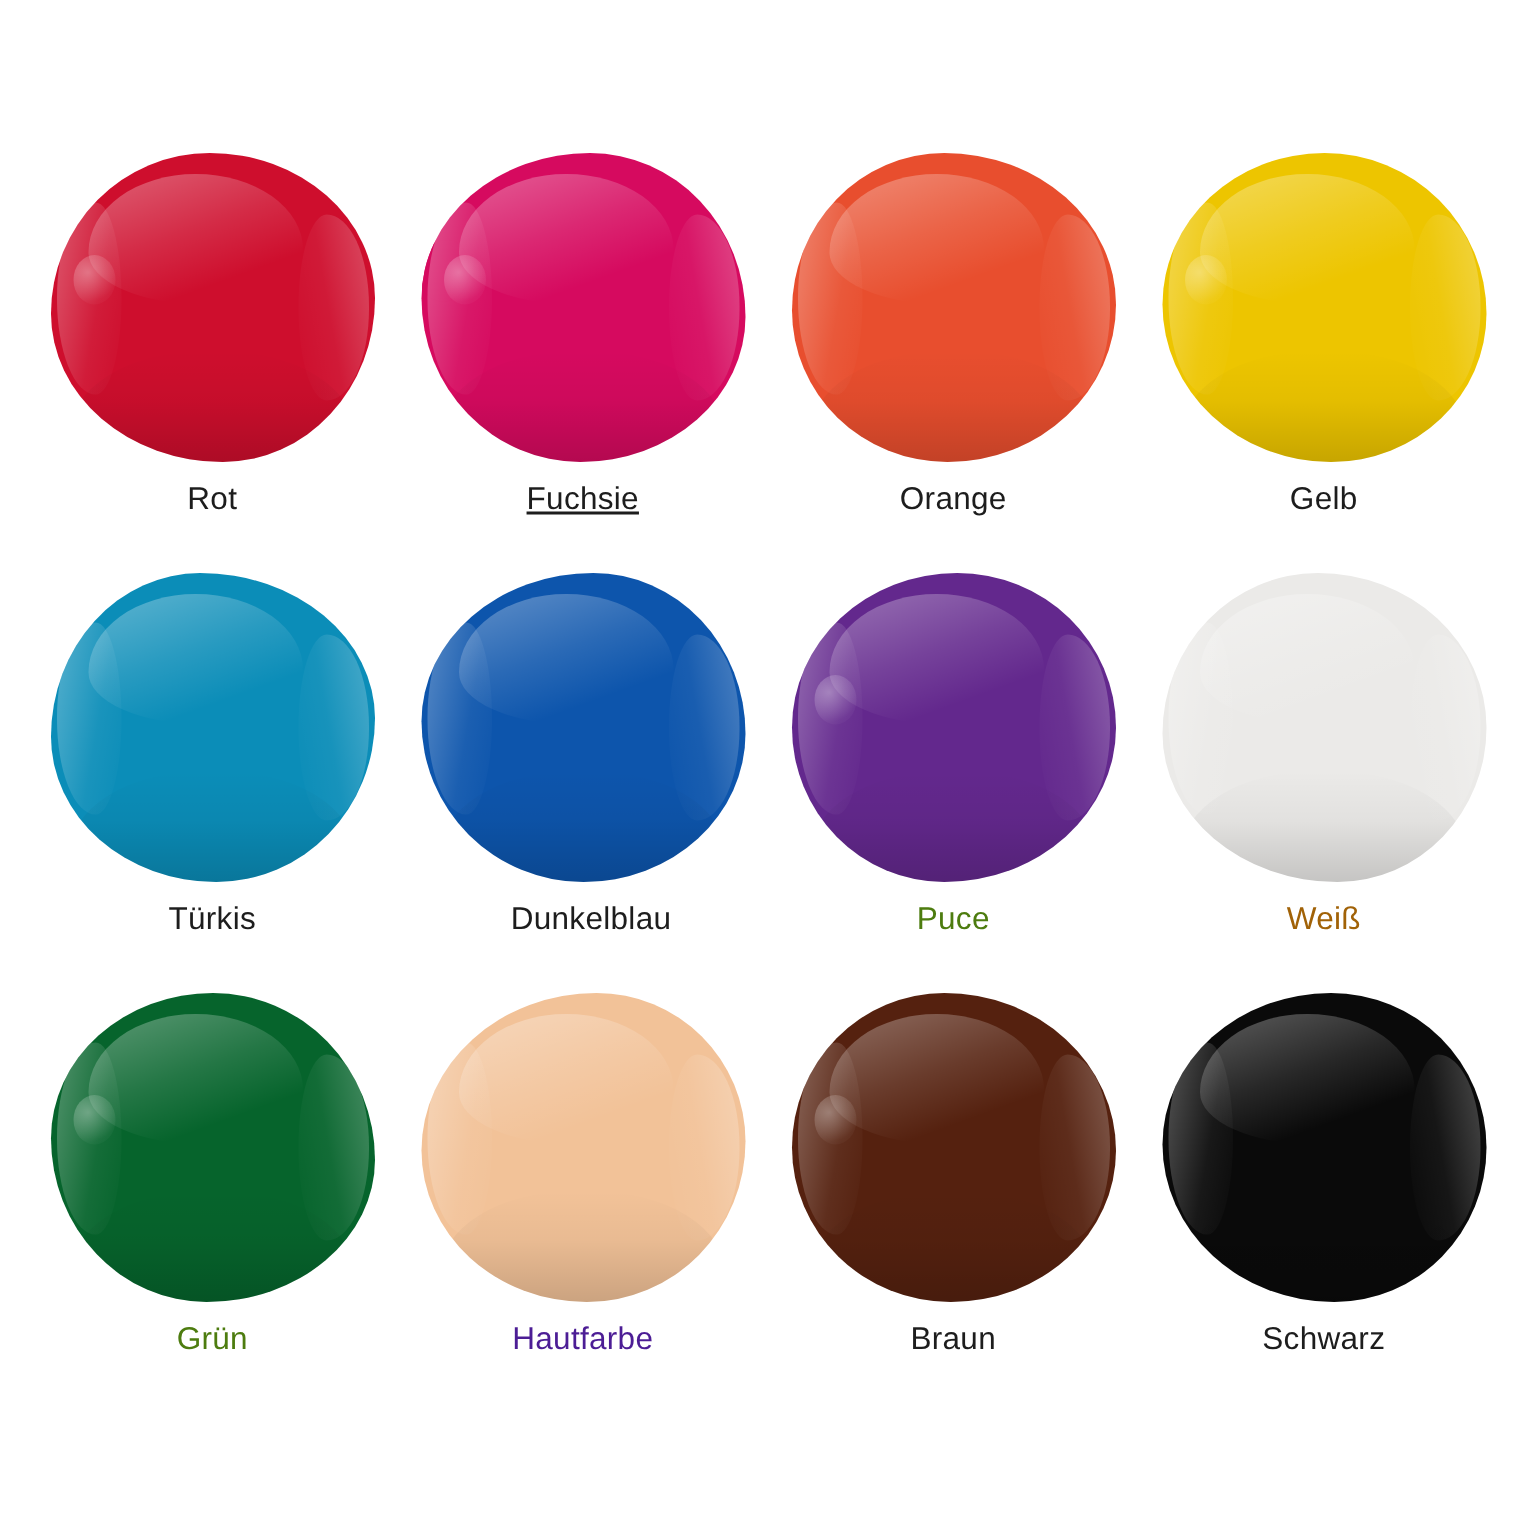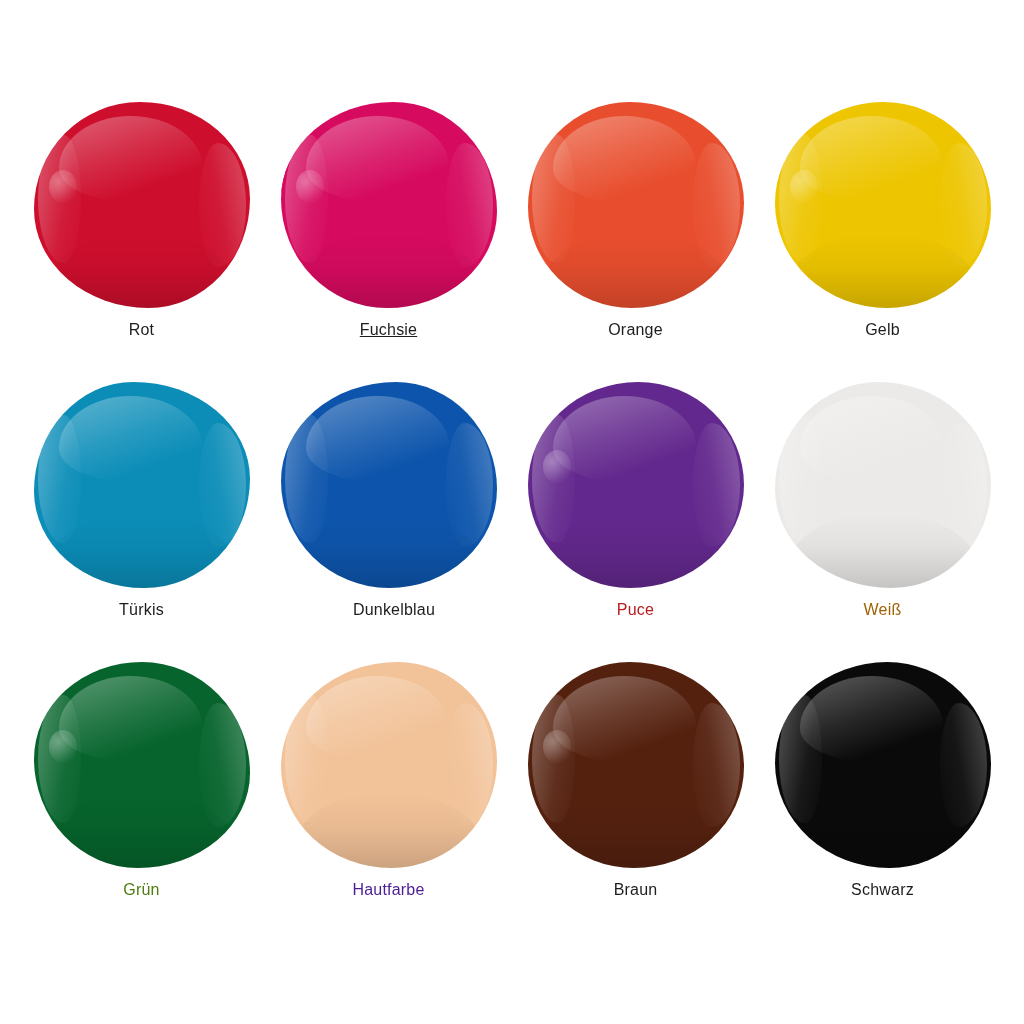--- a/index.html
+++ b/index.html
@@ -122,21 +122,21 @@
     left: -1%;
     top: 28%;
     width: 16%;
     height: 20%;
     background: inherit;
     border-radius: 60% 40% 50% 50% / 50% 50% 50% 50%;
   }
 
   .label {
     margin-top: 14px;
-    font-size: 16px;
+    font-size: 21px;
     letter-spacing: 0.2px;
     color: #1d1d1d;
     font-family: "Liberation Sans", sans-serif;
     text-align: center;
     line-height: 1;
     white-space: nowrap;
   }
 </style>
 </head>
 <body style="background: rgb(255, 255, 255);">
@@ -222,21 +222,21 @@
     <div class="swatch shape-6">
       <div class="blob-wrap">
         <div class="blob" style="background: rgb(99, 40, 141);">
           <div class="gloss-main"></div>
           <div class="gloss-rim-left"></div>
           <div class="gloss-rim-right"></div>
           <div class="shade-bottom"></div>
           <div class="dimple"></div>
         </div>
       </div>
-      <div class="label" style="color: #b91c1c;">Puce</div>
+      <div class="label" style="color: #4d7c0f;">Puce</div>
     </div>
 
     <div class="swatch shape-7">
       <div class="blob-wrap">
         <div class="blob" style="background: rgb(235, 234, 232);">
           <div class="gloss-main"></div>
           <div class="gloss-rim-left"></div>
           <div class="gloss-rim-right"></div>
           <div class="shade-bottom"></div>
         </div>

